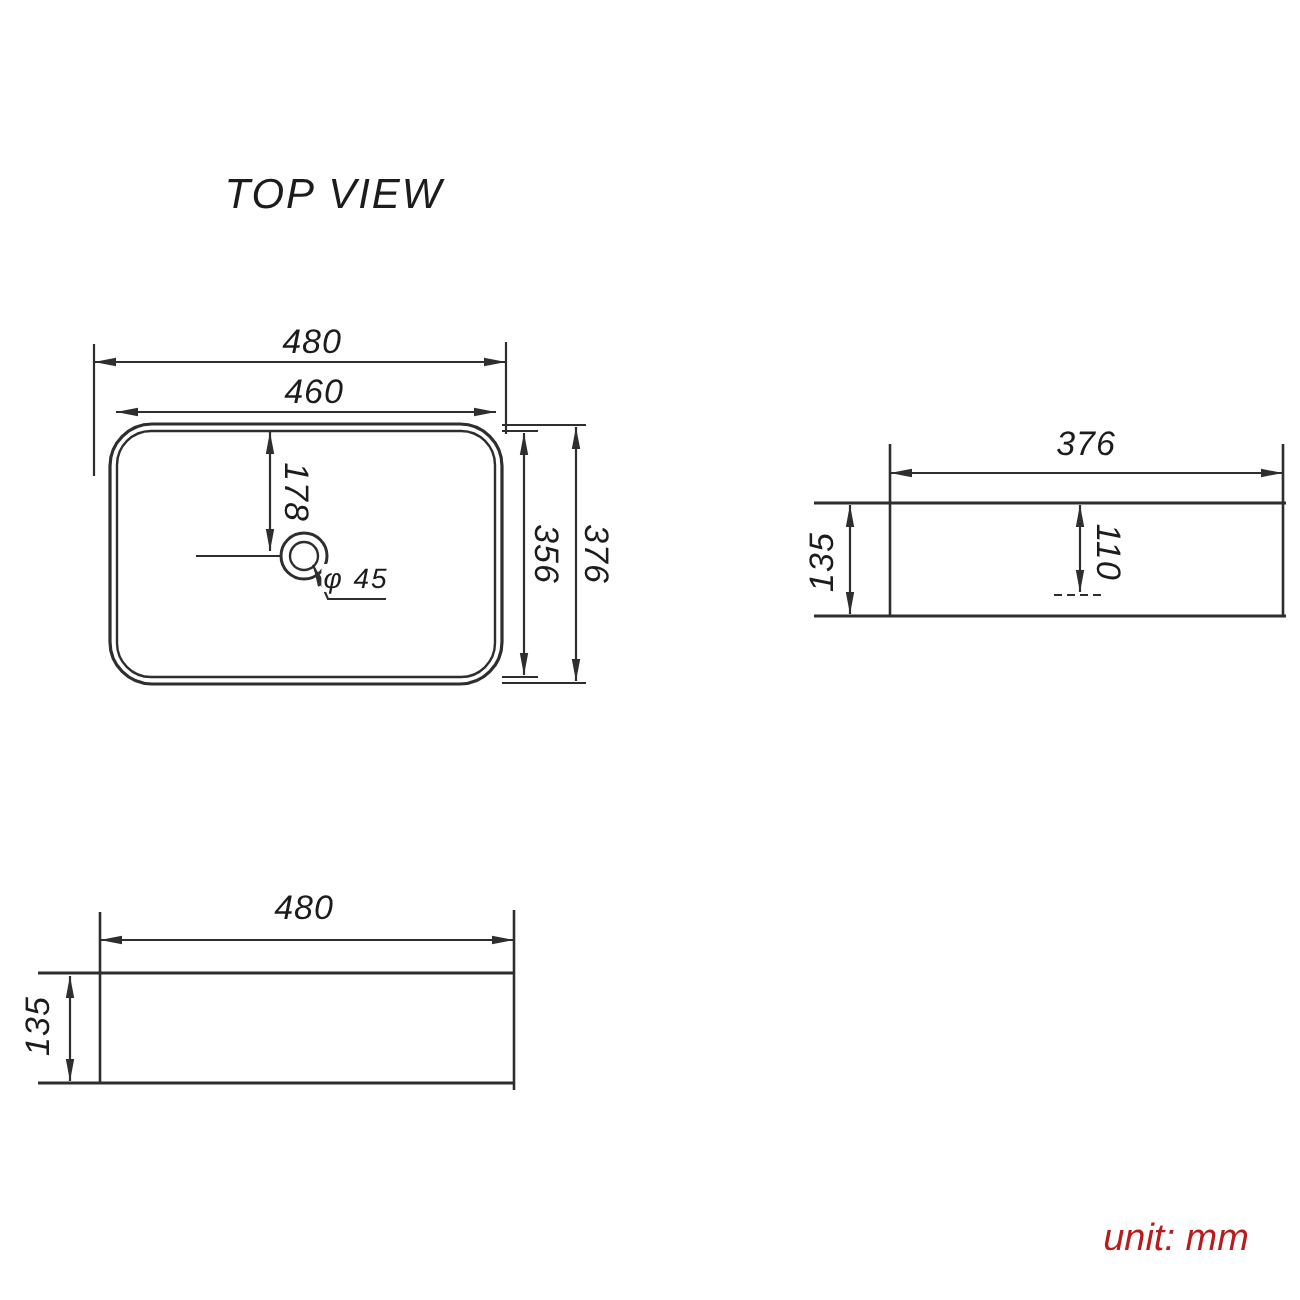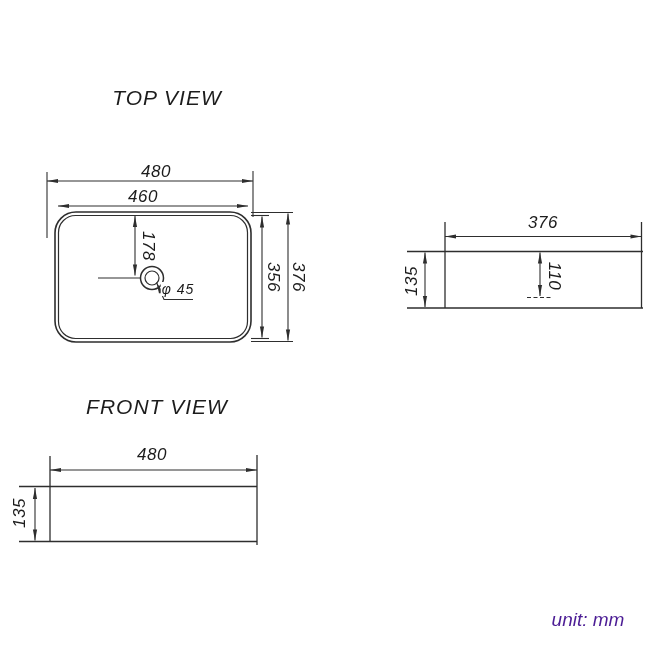--- a/index.html
+++ b/index.html
@@ -32,21 +32,21 @@
     padding:0 1px;
     line-height:1;
   }
   .dim-label.rot-cw{transform:translate(-50%,-50%) rotate(90deg);}
   .dim-label.rot-ccw{transform:translate(-50%,-50%) rotate(-90deg);}
   .dim-label.small{font-size:14px;letter-spacing:1px;}
   .unit-note{
     position:absolute;
     transform:translate(-50%,-50%);
     font-size:19px;
-    color:#4c1d95;
+    color:#b91c1c;
     white-space:nowrap;
   }
 </style>
 </head>
 <body>
 
 <div class="canvas">
 
   <svg width="650" height="650" viewBox="0 0 650 650">
     <defs>
@@ -120,24 +120,23 @@
       <g stroke-width="1.1">
         <path d="M50,470 H257" marker-start="url(#arr)" marker-end="url(#arr)"></path>
       </g>
       <g stroke-width="1.1">
         <path d="M35,488 V540.5" marker-start="url(#arr)" marker-end="url(#arr)"></path>
       </g>
     </g>
   </svg>
 
   <div class="view-title" style="left:167px;top:98px">TOP VIEW</div>
-  <div class="view-title" style="left:157px;top:407px">FRONT VIEW</div>
 
   <div class="dim-label" style="left:156px;top:171px">480</div>
-  <div class="dim-label" style="left:143px;top:196px">460</div>
+  <div class="dim-label" style="left:157px;top:196px">460</div>
   <div class="dim-label rot-cw" style="left:148px;top:246px">178</div>
   <div class="dim-label small" style="left:178px;top:289px">φ 45</div>
   <div class="dim-label rot-cw" style="left:273px;top:277px">356</div>
   <div class="dim-label rot-cw" style="left:298px;top:277px">376</div>
 
   <div class="dim-label" style="left:543px;top:222px">376</div>
   <div class="dim-label rot-ccw" style="left:411px;top:281px">135</div>
   <div class="dim-label rot-cw" style="left:554px;top:276px">110</div>
 
   <div class="dim-label" style="left:152px;top:454px">480</div>

